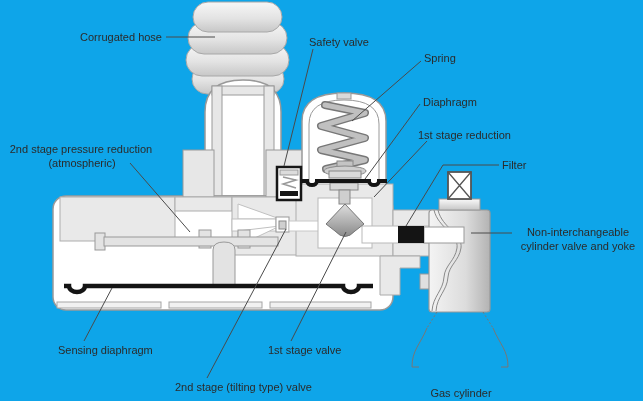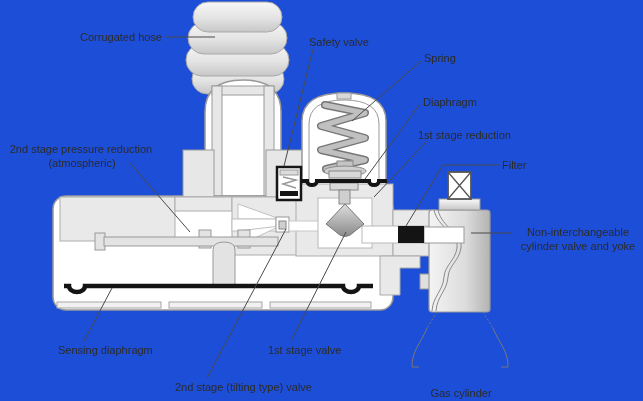--- a/index.html
+++ b/index.html
@@ -1,16 +1,16 @@
 <!DOCTYPE html>
 <html><head>
 <meta charset="utf-8">
 <style>
   html,body{margin:0;padding:0;background:#ffffff;}
-  .stage{position:relative;width:643px;height:401px;background:#1d4ed8;overflow:hidden;
+  .stage{position:relative;width:643px;height:401px;background:#0ea5e9;overflow:hidden;
          font-family:"Liberation Sans",sans-serif;}
   svg text{font-family:"Liberation Sans",sans-serif;font-size:11px;fill:#2b2b2b;}
   svg{display:block;}
 </style>
 </head>
 <body>
 
 <div class="stage">
 <svg width="643" height="401" viewBox="0 0 643 401">
   <defs>

